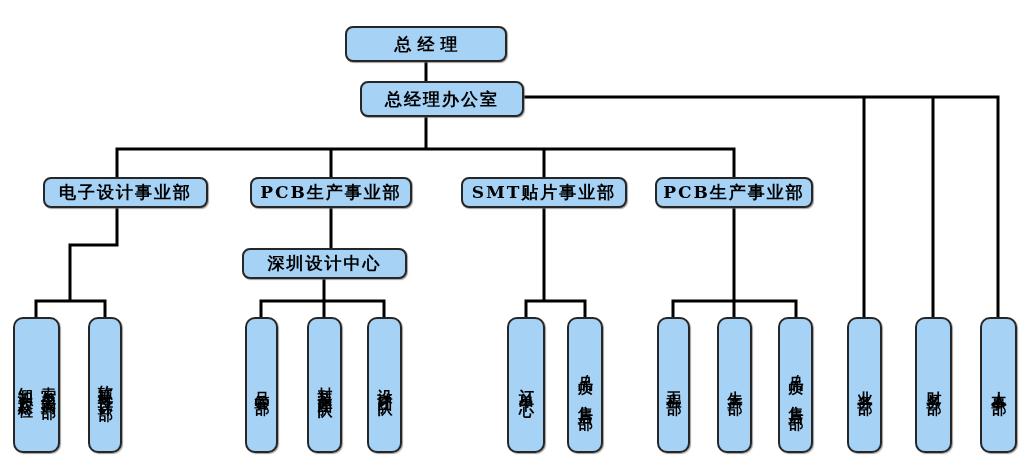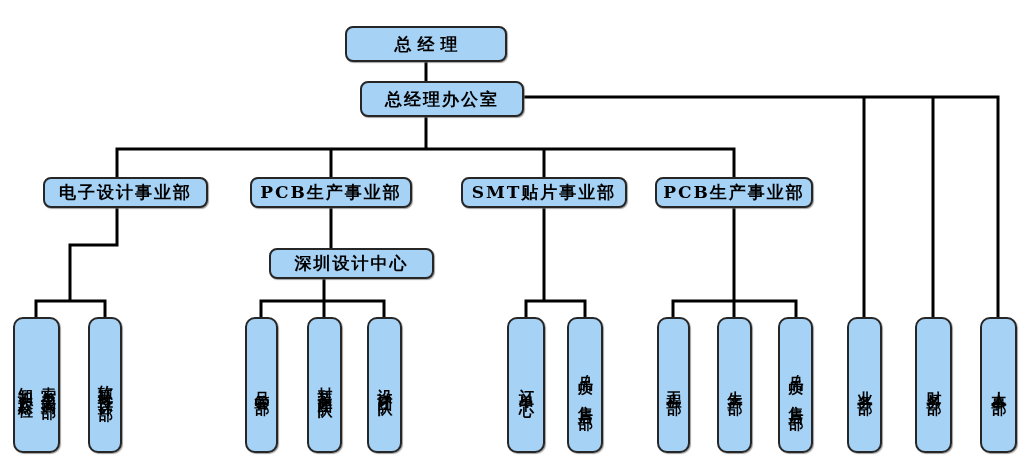--- a/index.html
+++ b/index.html
@@ -70,21 +70,21 @@
 
   <div class="box hbox wide-space" style="left:345px; top:26px; width:162px; height:36px;">总经理</div>
 
   <div class="box hbox" style="left:360px; top:81px; width:164px; height:36px;">总经理办公室</div>
 
   <div class="box hbox" style="left:35px; top:177px; width:165px; height:31px;margin-left:8px;">电子设计事业部</div>
   <div class="box hbox" style="left:250px; top:177px; width:162px; height:31px;">PCB生产事业部</div>
   <div class="box hbox" style="left:461px; top:177px; width:166px; height:31px;">SMT贴片事业部</div>
   <div class="box hbox" style="left:655px; top:177px; width:158px; height:31px;">PCB生产事业部</div>
 
-  <div class="box hbox" style="left:242px; top:248px; width:165px; height:31px;margin-left:27px;">深圳设计中心</div>
+  <div class="box hbox" style="left:242px; top:248px; width:165px; height:31px;">深圳设计中心</div>
 
   <div class="box vbox" style="left:13px; top:317px; width:47px; height:136px;">
     <span class="vtext">知识产权检
 索与采购部</span>
   </div>
   <div class="box vbox" style="left:88px; top:317px; width:34px; height:136px;">
     <span class="vtext">软硬件设计部</span>
   </div>
 
   <div class="box vbox" style="left:245px; top:317px; width:33px; height:136px;">

